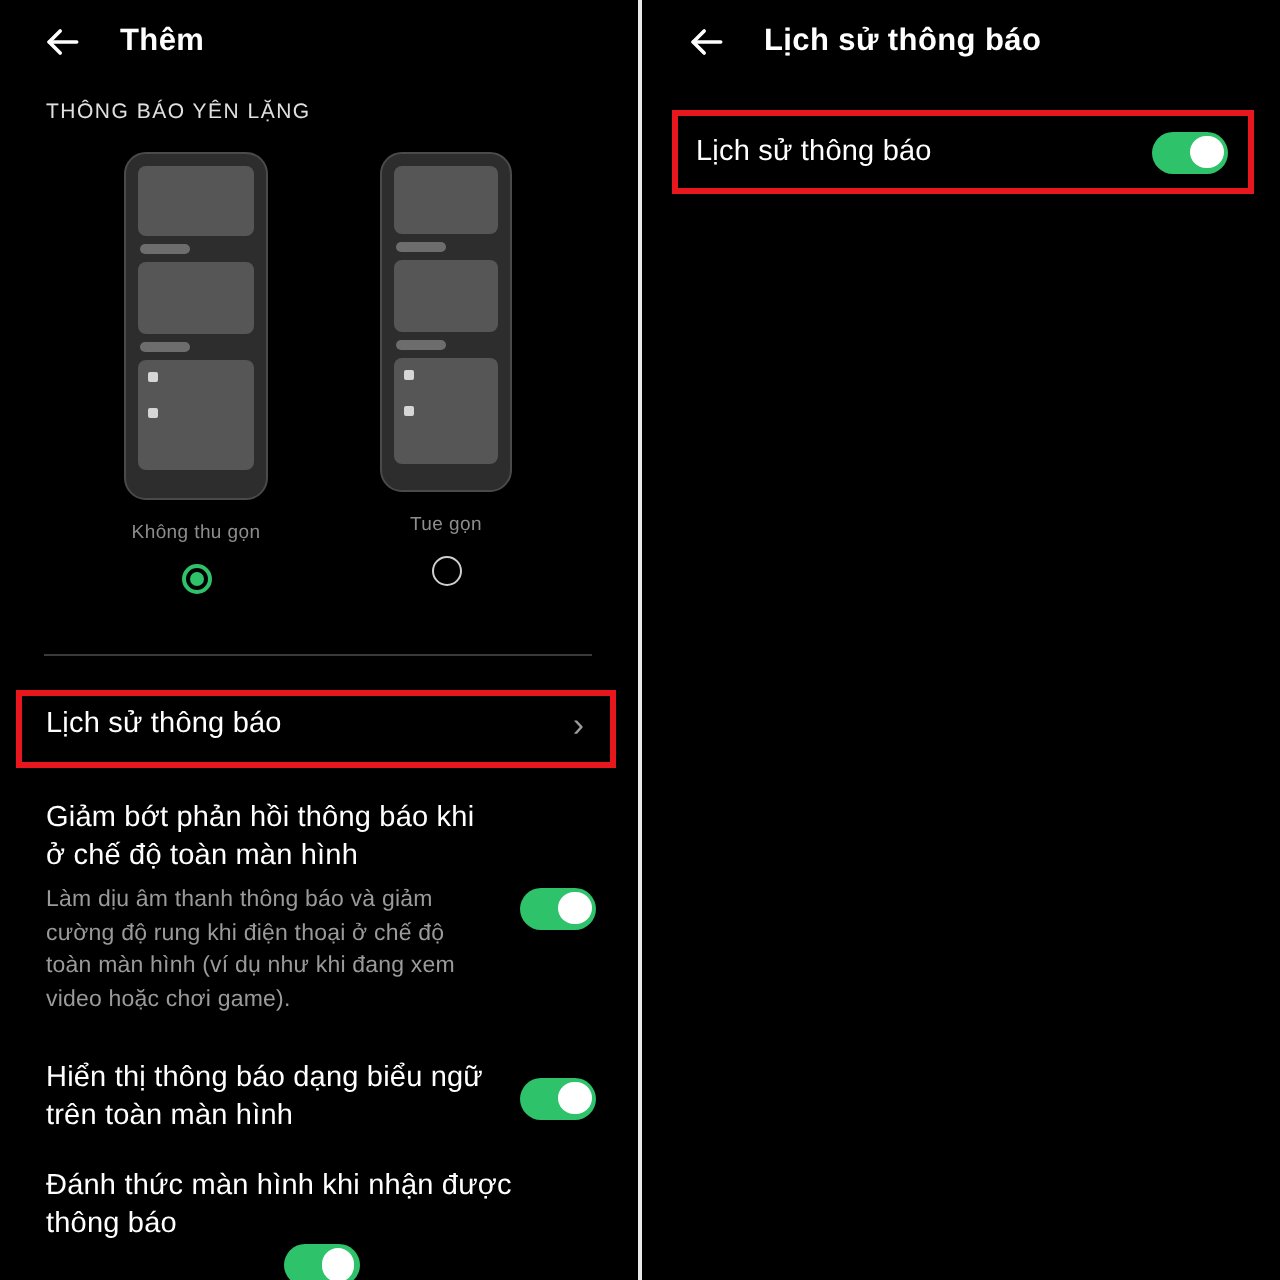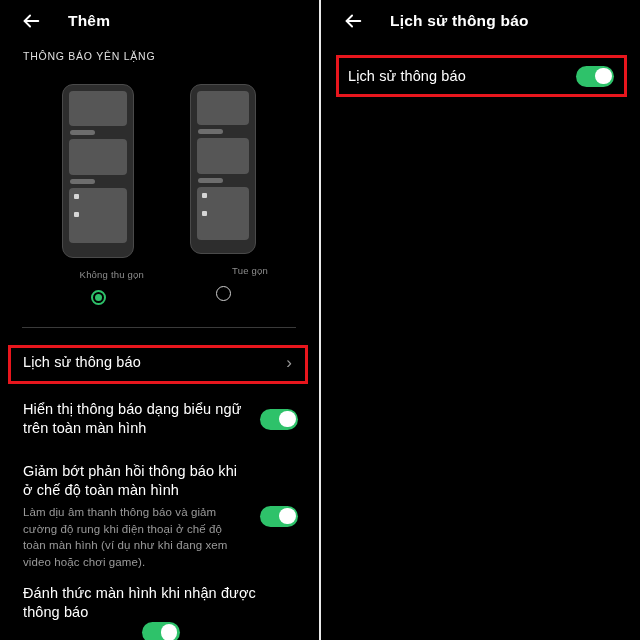--- a/index.html
+++ b/index.html
@@ -55,21 +55,21 @@
     width: 26px;
     height: 26px;
     margin-left: 18px;
     display: flex;
     align-items: center;
     justify-content: center;
     flex: 0 0 auto;
   }
   .back-icon svg { display: block; }
   .appbar-title {
-    margin-left: 24px;
+    margin-left: 16px;
     color: #ffffff;
     font-size: 15.5px;
     font-weight: bold;
     letter-spacing: .2px;
     white-space: nowrap;
   }
 
   
   .section-label {
     position: absolute;
@@ -84,22 +84,22 @@
   
   .illus {
     position: absolute;
     left: 0;
     right: 0;
     top: 76px;
     height: 230px;
   }
   .phone-wrap {
     position: absolute;
-    top: 8px;
-    text-align: right;
+    top: 0;
+    text-align: center;
   }
   .phone-wrap.a { left: 52px; width: 92px; }
   .phone-wrap.b { left: 178px; width: 90px; }
 
   .phone {
     position: relative;
     margin: 0 auto;
     background: #2d2d2d;
     border: 1.4px solid #4a4a4a;
     border-radius: 11px;
@@ -318,33 +318,33 @@
 
     <div class="rows">
 
       <div class="row" style="height:44px;">
         <div class="row-text">
           <div class="row-title">Lịch sử thông báo</div>
         </div>
         <div class="chevron">›</div>
       </div>
 
-      <div class="row" style="min-height:54px;margin-top:8px;">
-        <div class="row-text">
-          <div class="row-title">Hiển thị thông báo dạng biểu ngữ trên toàn màn hình</div>
-        </div>
-        <div class="toggle">
-          <span class="knob"></span>
-        </div>
-      </div>
-
       <div class="row" style="min-height:120px;margin-top:10px;align-items:center;">
         <div class="row-text">
           <div class="row-title">Giảm bớt phản hồi thông báo khi ở chế độ toàn màn hình</div>
           <div class="row-sub">Làm dịu âm thanh thông báo và giảm cường độ rung khi điện thoại ở chế độ toàn màn hình (ví dụ như khi đang xem video hoặc chơi game).</div>
+        </div>
+        <div class="toggle">
+          <span class="knob"></span>
+        </div>
+      </div>
+
+      <div class="row" style="min-height:54px;margin-top:8px;">
+        <div class="row-text">
+          <div class="row-title">Hiển thị thông báo dạng biểu ngữ trên toàn màn hình</div>
         </div>
         <div class="toggle">
           <span class="knob"></span>
         </div>
       </div>
 
       <div class="row" style="min-height:52px;margin-top:8px;flex-direction:column;">
         <div class="row-text">
           <div class="row-title">Đánh thức màn hình khi nhận được thông báo</div>
         </div>

